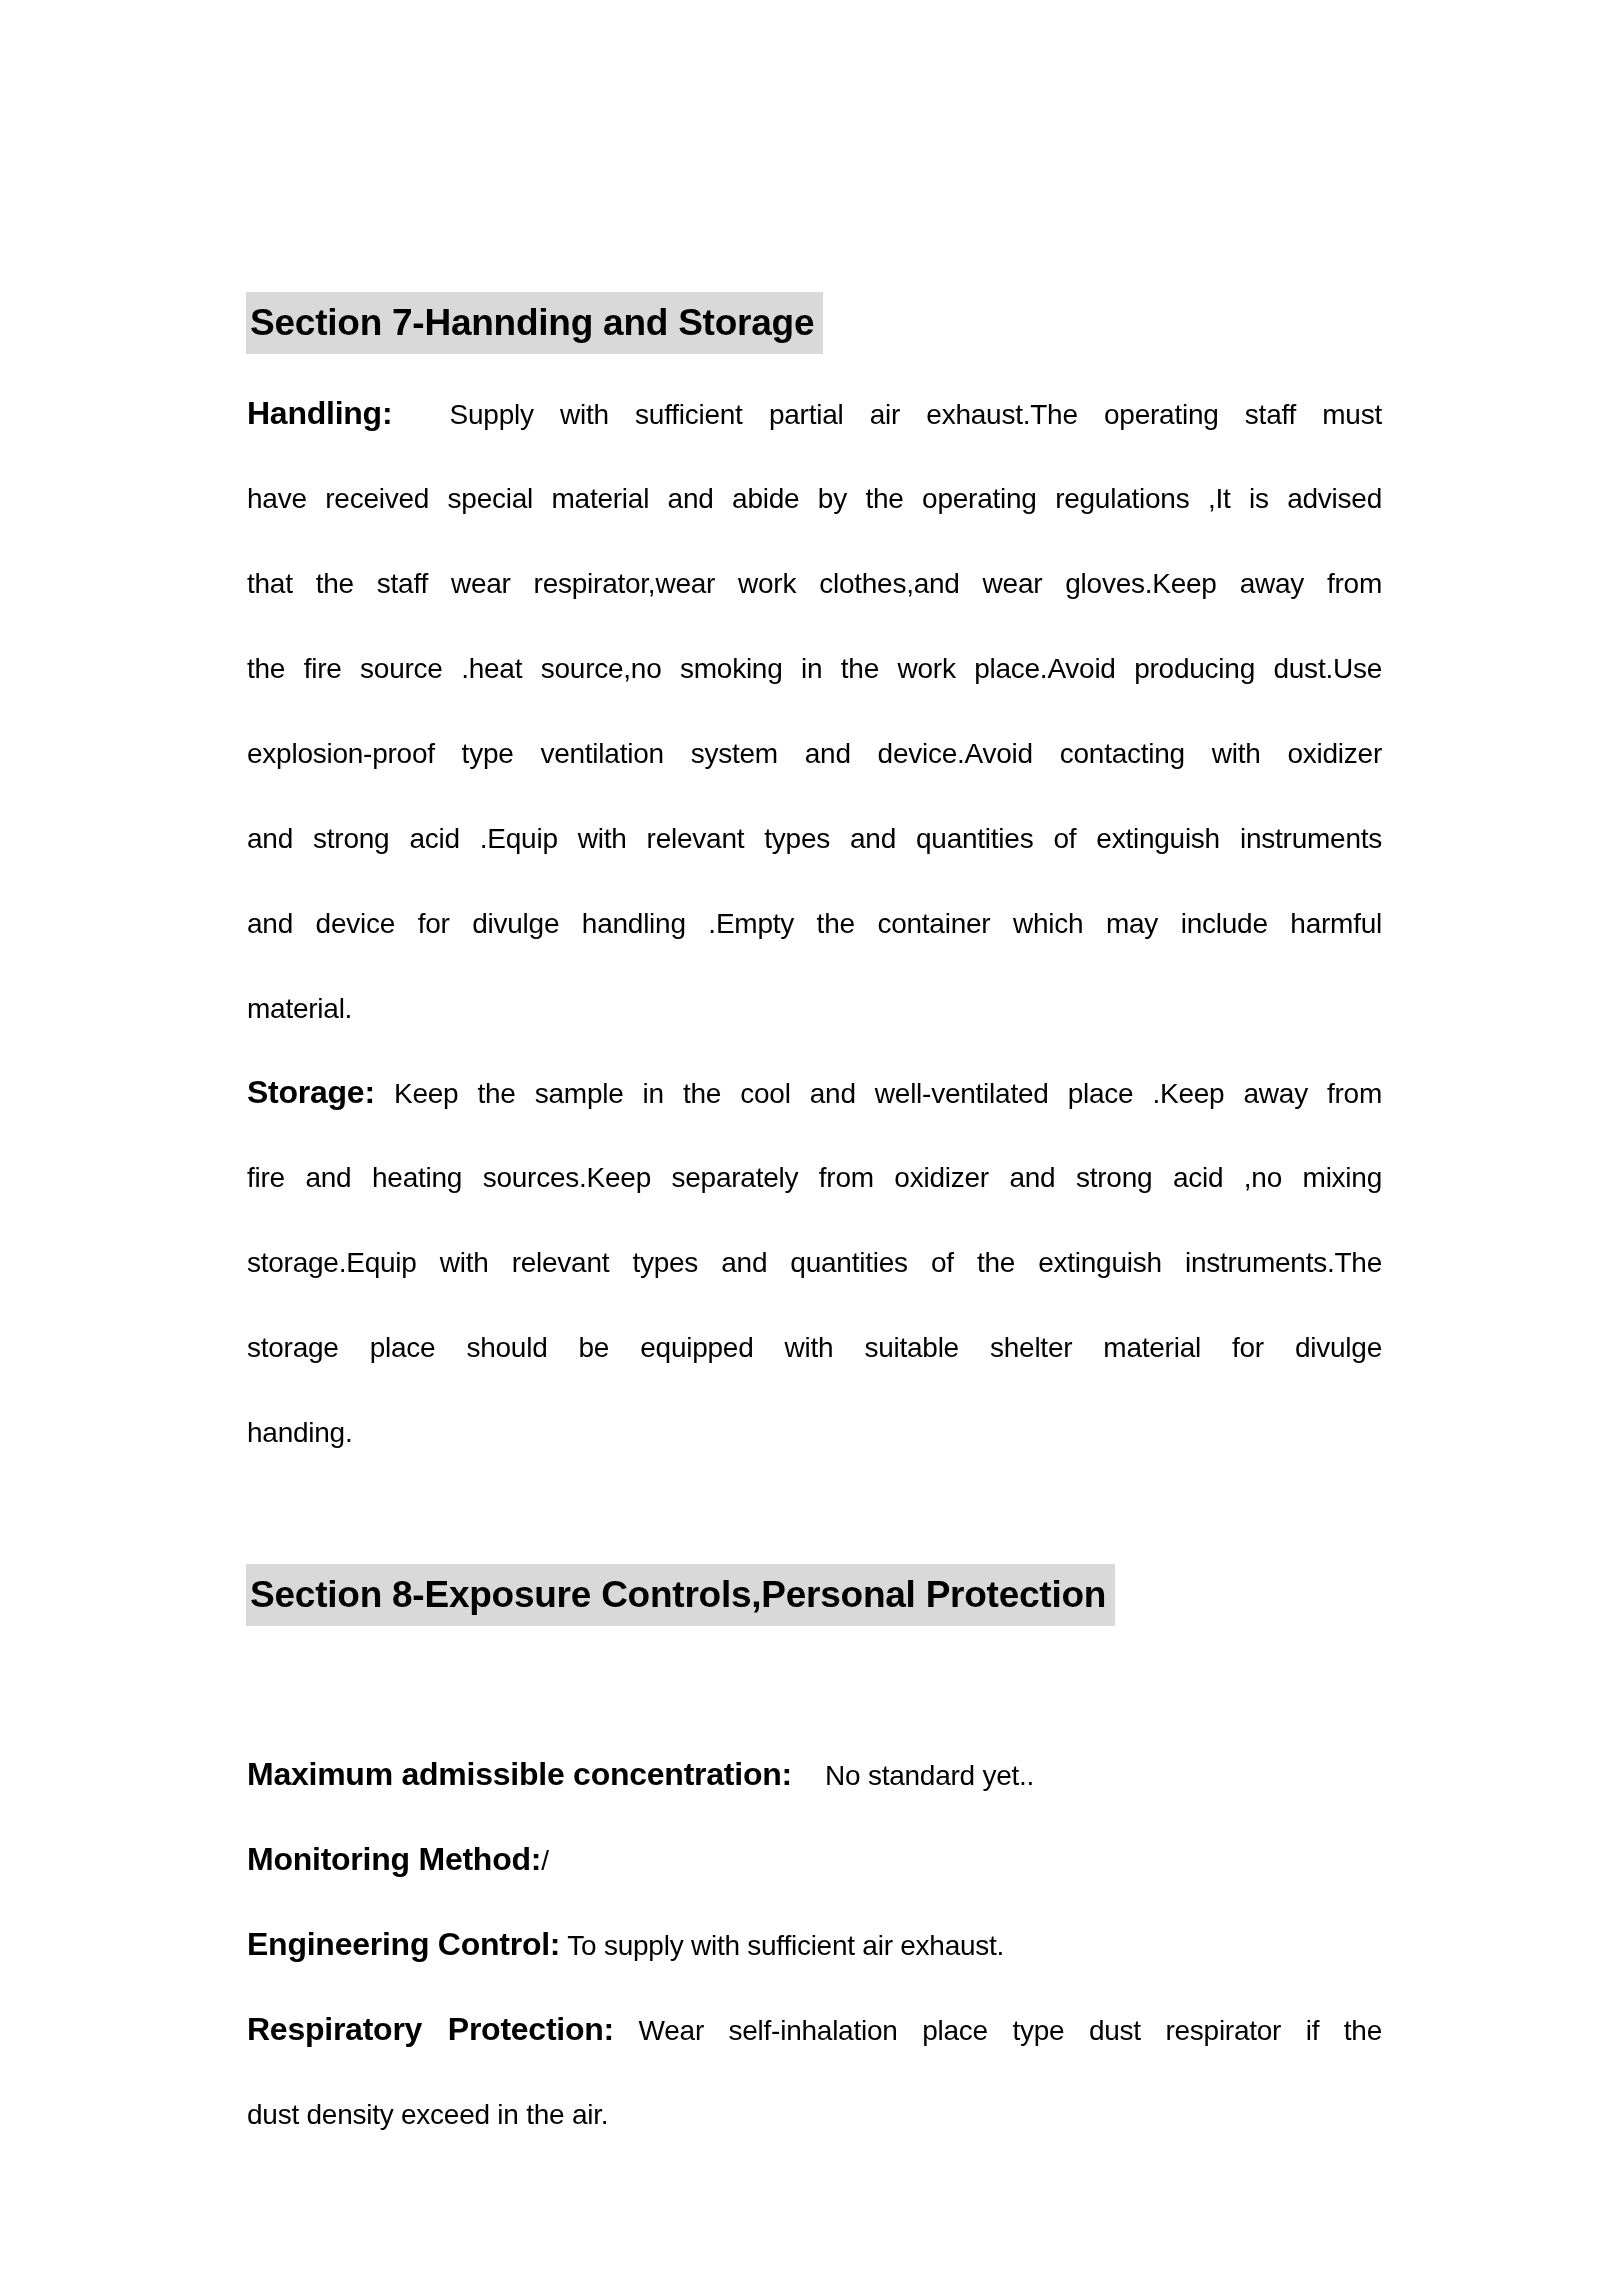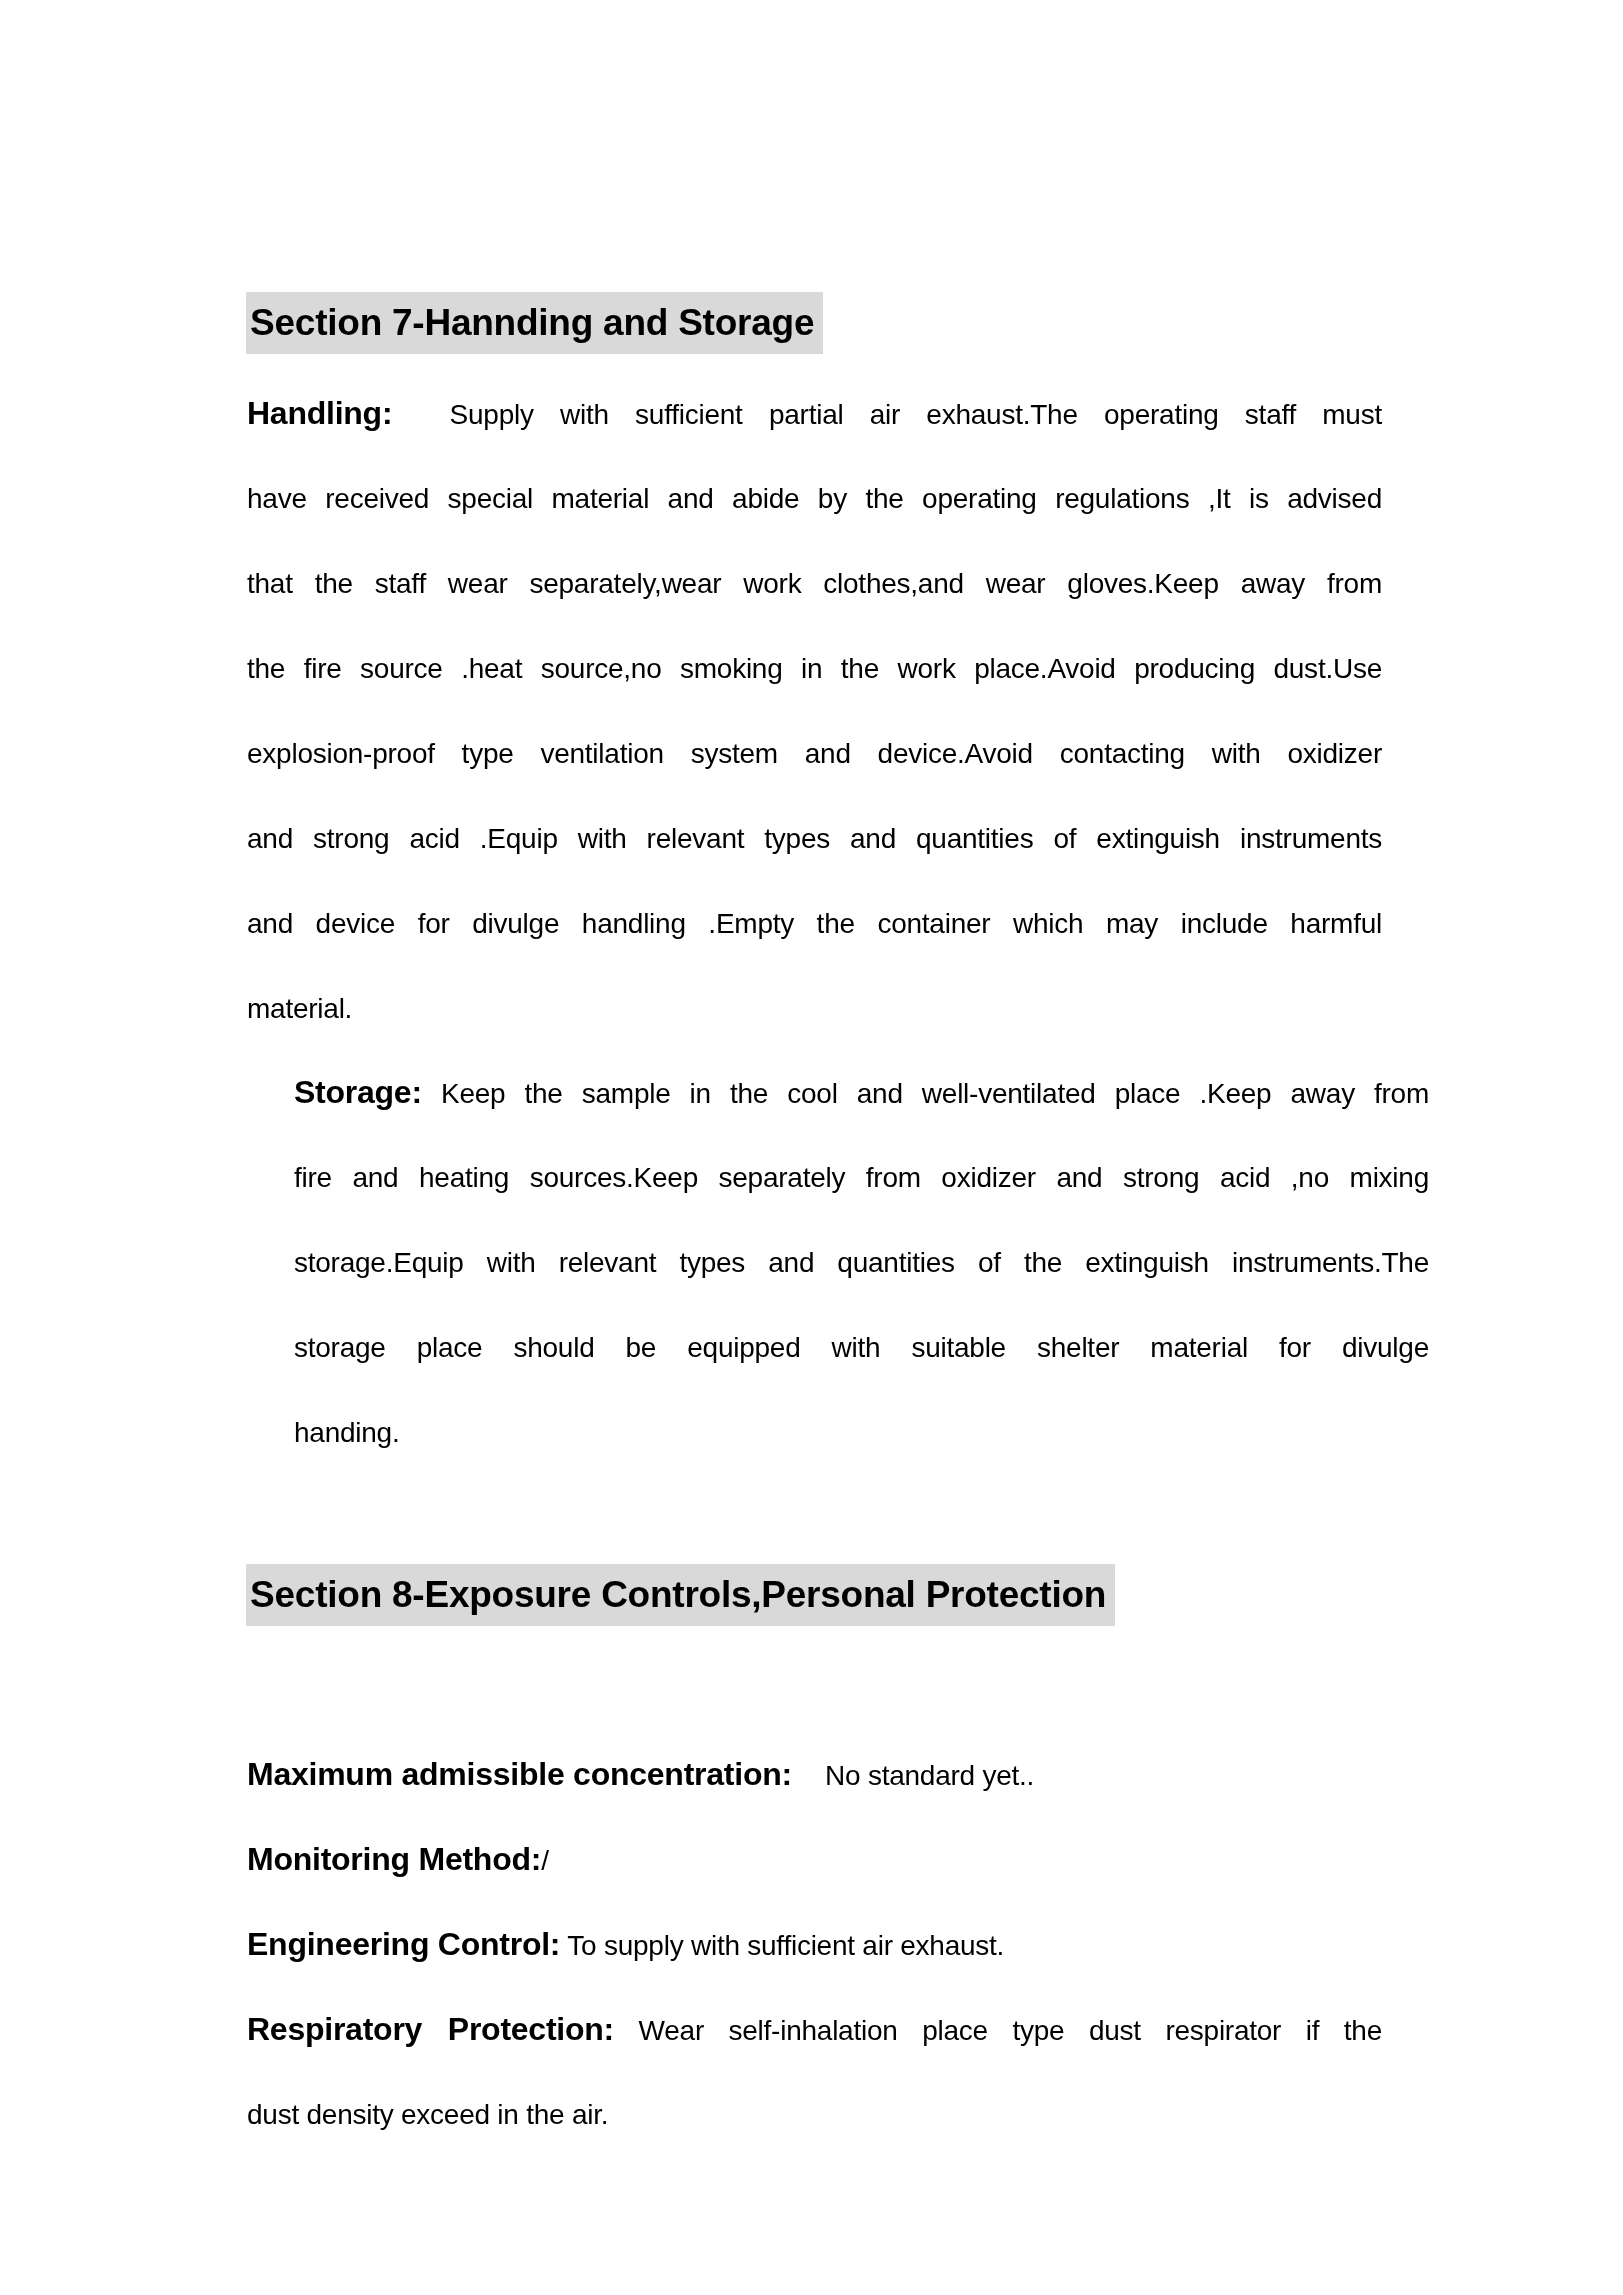--- a/index.html
+++ b/index.html
@@ -24,21 +24,21 @@
     white-space: nowrap;
   }
   #sec7-heading { top: 292px; }
   #sec8-heading { top: 1564px; }
   .para {
     position: absolute;
     left: 247px;
     width: 1135px;
   }
   #handling-para { top: 371px; }
-  #storage-para  { top: 1050px; margin-left: 47px; }
+  #storage-para  { top: 1050px; }
   #sec8-items    { top: 1732px; }
   .line {
     height: 85px;
     line-height: 85px;
     font-size: 28px;
     text-align: justify;
     text-align-last: justify;
   }
   .line.left {
     text-align: center;
@@ -57,21 +57,21 @@
 <div class="page">
 
   <div class="sec-heading" id="sec7-heading">Section 7-Hannding and Storage</div>
 
   <div class="para" id="handling-para">
     <div class="line">
       <span class="label">Handling:</span><span class="gap60"></span>
       <span>Supply with sufficient partial air exhaust.The operating staff must</span>
     </div>
     <div class="line">have received special material and abide by the operating regulations ,It is advised</div>
-    <div class="line">that the staff wear separately,wear work clothes,and wear gloves.Keep away from</div>
+    <div class="line">that the staff wear respirator,wear work clothes,and wear gloves.Keep away from</div>
     <div class="line">the fire source .heat source,no smoking in the work place.Avoid producing dust.Use</div>
     <div class="line">explosion-proof type ventilation system and device.Avoid contacting with oxidizer</div>
     <div class="line">and strong acid .Equip with relevant types and quantities of extinguish instruments</div>
     <div class="line">and device for divulge handling .Empty the container which may include harmful</div>
     <div class="line left">material.</div>
   </div>
 
   <div class="para" id="storage-para">
     <div class="line">
       <span class="label">Storage:</span>

